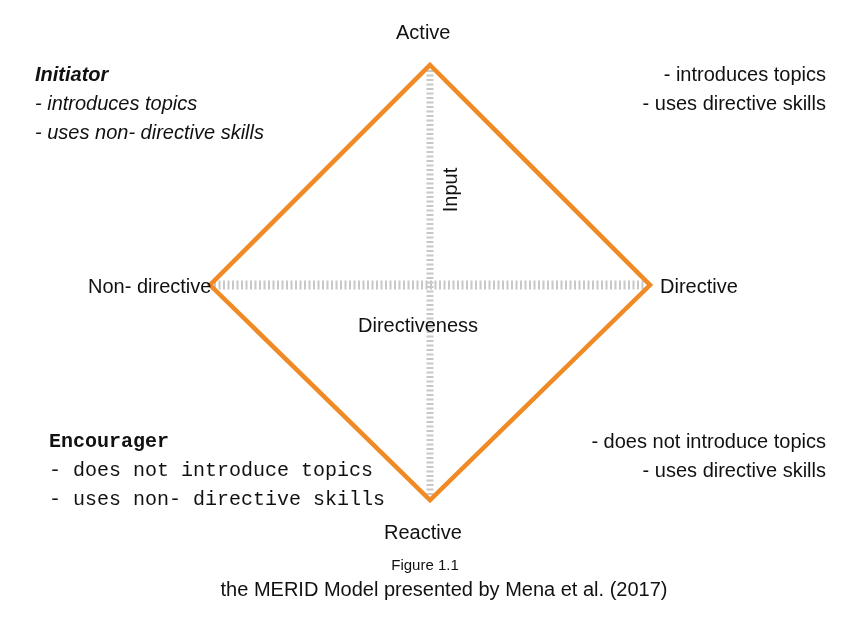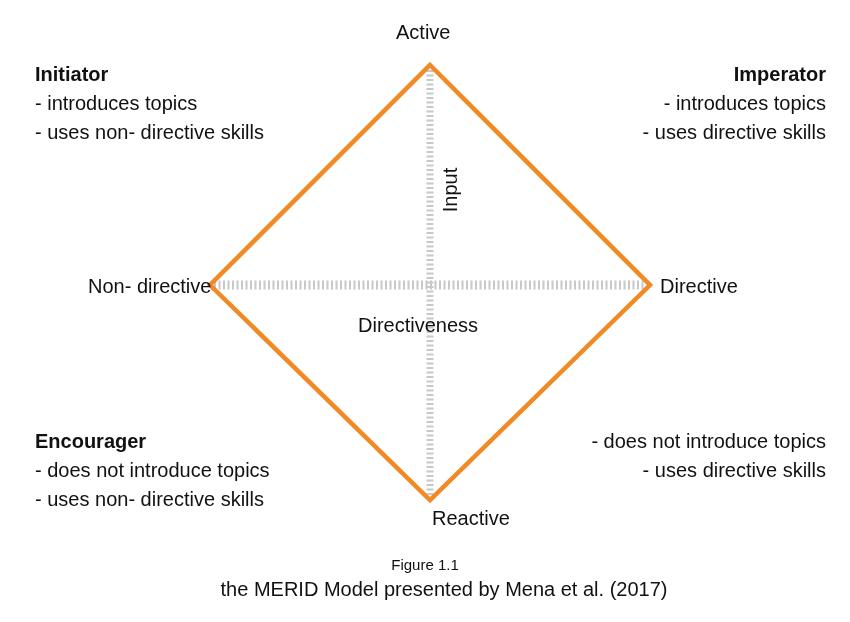--- a/index.html
+++ b/index.html
@@ -15,44 +15,43 @@
 </style>
 </head>
 <body>
 
 <svg class="diagram" width="850" height="622" viewBox="0 0 850 622">
   <line x1="430" y1="70" x2="430" y2="497" stroke="#c8c8c8" stroke-width="7" stroke-dasharray="2 2.5"></line>
   <line x1="214" y1="285" x2="646" y2="285" stroke="#c8c8c8" stroke-width="9" stroke-dasharray="2 2.5"></line>
   <polygon points="430,65 650,285 430,500 210,285" fill="none" stroke="#F08A24" stroke-width="4.5" stroke-linejoin="miter"></polygon>
 </svg>
 
-<div class="quad" style="left:35px; top:60px;">
+<div class="quad" style="left:35px; top:60px;font-style:italic;">
   <div class="title">Initiator</div>
   <div>- introduces topics</div>
   <div>- uses non- directive skills</div>
 </div>
 
 <div class="quad right" style="right:24px; top:60px;">
-  <div class="title">Imperator</div>
   <div>- introduces topics</div>
   <div>- uses directive skills</div>
 </div>
 
-<div class="quad" style="left:35px; top:427px;">
+<div class="quad" style="left:49px; top:427px;font-family:Liberation Mono, monospace;">
   <div class="title">Encourager</div>
   <div>- does not introduce topics</div>
   <div>- uses non- directive skills</div>
 </div>
 
 <div class="quad right" style="right:24px; top:427px;">
   <div>- does not introduce topics</div>
   <div>- uses directive skills</div>
 </div>
 
 <div class="lbl" style="left:396px; top:20px;">Active</div>
-<div class="lbl" style="left:384px; top:506px;margin-left:48px;">Reactive</div>
+<div class="lbl" style="left:384px; top:520px;">Reactive</div>
 <div class="lbl" style="left:56px; top:274px;margin-left:32px;">Non- directive</div>
 <div class="lbl" style="left:660px; top:274px;">Directive</div>
 <div class="lbl" style="left:358px; top:295px;margin-top:18px;">Directiveness</div>
 <div class="lbl" style="left:428px; top:178px; transform: rotate(-90deg); transform-origin: center;">Input</div>
 
 <div class="caption1">Figure 1.1</div>
 <div class="caption2">the MERID Model presented by Mena et al. (2017)</div>
 
 </body></html>

